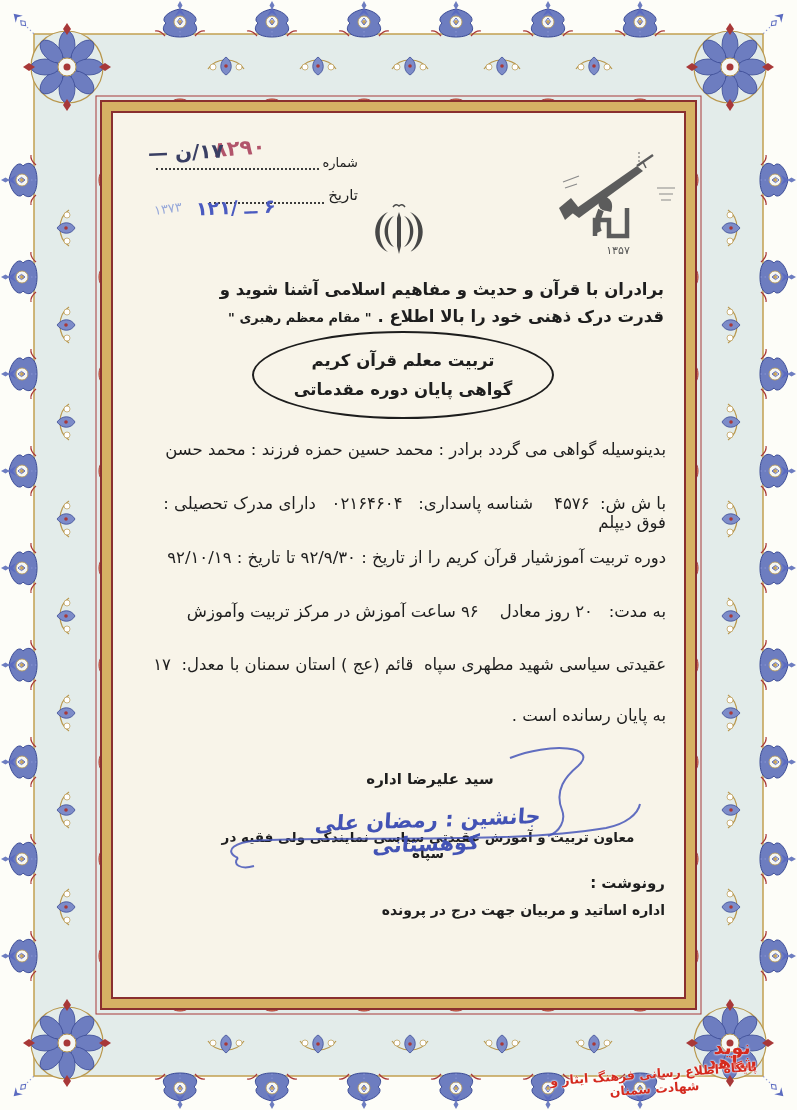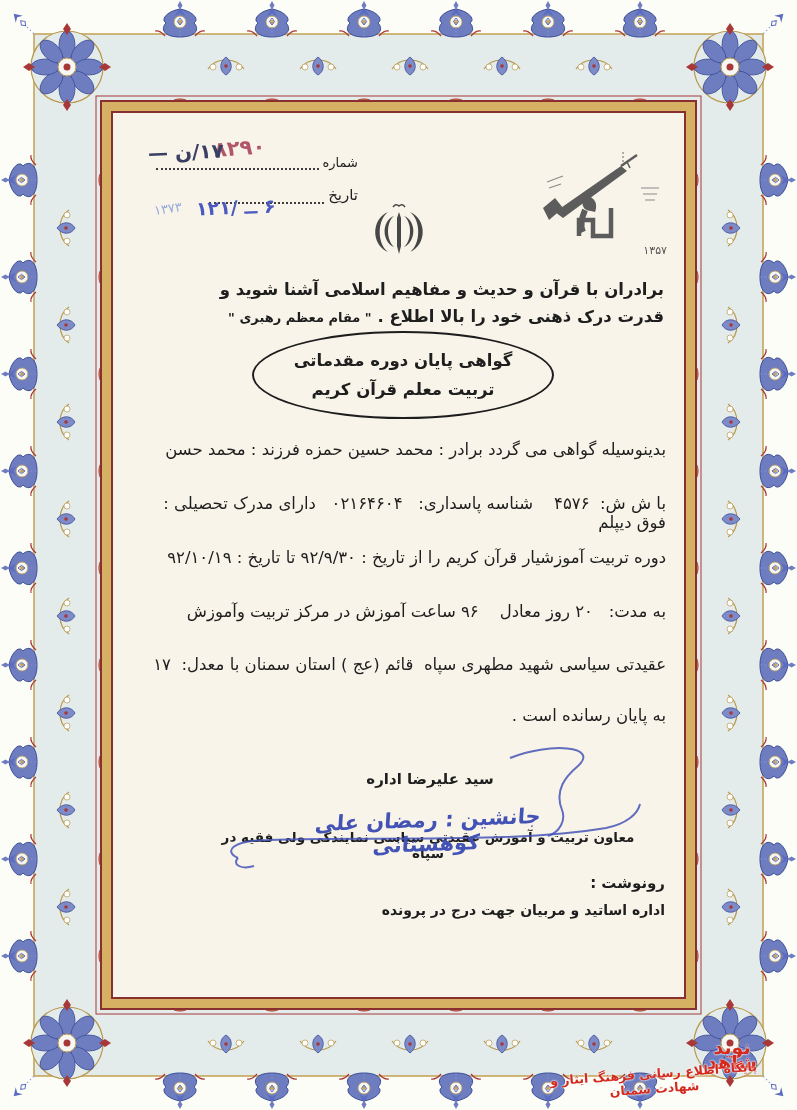--- a/index.html
+++ b/index.html
@@ -18,21 +18,21 @@
   
   .serial-row{left:152px;top:150px;width:206px;height:20px;display:flex;direction:rtl;align-items:flex-end;font-size:13px;}
   .date-row{left:205px;top:184px;width:153px;height:20px;display:flex;direction:rtl;align-items:flex-end;font-size:15px;}
   .leader{flex:1;border-bottom:2px dotted #3c3c3c;height:13px;margin:0 4px;}
   .hw-red{left:214px;top:136px;font-size:21px;color:#b2556b;transform:rotate(-4deg);font-weight:600;}
   .hw-dark{left:148px;top:140px;font-size:20px;color:#3a3f63;transform:rotate(-2deg);font-weight:600;}
   .hw-blue-date{left:196px;top:196px;font-size:19px;color:#4a5ac0;transform:rotate(-2deg);font-weight:600;}
   .hw-stamp{left:154px;top:201px;font-size:13px;color:#7f96d6;opacity:.8;transform:rotate(-8deg);}
   
   .iran-emblem{left:371px;top:200px;width:56px;height:64px;}
-  .irgc{left:537px;top:148px;width:130px;}
+  .irgc{left:553px;top:148px;width:130px;text-align:center;}
   .irgc-year{font-size:11px;letter-spacing:4px;color:#555;margin-top:0;}
   
   .quote{left:134px;top:276px;width:530px;text-align:right;font-weight:bold;font-size:16.5px;line-height:27px;}
   .quote .attr{font-size:13px;}
   
   .oval{left:252px;top:331px;width:302px;height:88px;border:2.5px solid #1d1d1d;border-radius:50%;
     box-sizing:border-box;text-align:center;font-weight:bold;font-size:16.5px;line-height:29px;padding-top:13px;}
   
   .body-line{left:138px;width:528px;text-align:right;direction:rtl;font-weight:normal;font-size:16.5px;white-space:pre-wrap;}
   
@@ -281,22 +281,22 @@
 
     <div class="abs quote fa">
       <div>برادران با قرآن و حدیث و مفاهیم اسلامی آشنا شوید و</div>
       <div>
         <span>قدرت درک ذهنی خود را بالا اطلاع .</span>
         <span class="attr">" مقام معظم رهبری "</span>
       </div>
     </div>
 
     <div class="abs oval fa">
+      <div>تربیت معلم قرآن کریم</div>
       <div>گواهی پایان دوره مقدماتی</div>
-      <div>تربیت معلم قرآن کریم</div>
     </div>
 
     <div class="abs body-line" style="top:440px">بدینوسیله گواهی می گردد برادر : محمد حسین حمزه فرزند : محمد حسن</div>
     <div class="abs body-line" style="top:494px">با ش ش:  ۴۵۷۶    شناسه پاسداری:   ۰۲۱۶۴۶۰۴   دارای مدرک تحصیلی : فوق دیپلم</div>
     <div class="abs body-line" style="top:548px">دوره تربیت آموزشیار قرآن کریم را از تاریخ : ۹۲/۹/۳۰ تا تاریخ : ۹۲/۱۰/۱۹</div>
     <div class="abs body-line" style="top:602px">به مدت:   ۲۰ روز معادل    ۹۶ ساعت آموزش در مرکز تربیت وآموزش</div>
     <div class="abs body-line" style="top:655px">عقیدتی سیاسی شهید مطهری سپاه  قائم (عج ) استان سمنان با معدل:  ۱۷</div>
     <div class="abs body-line" style="top:706px">به پایان رسانده است .</div>
 
     <svg class="abs sig-svg" width="450" height="140" viewBox="0 0 450 140">

